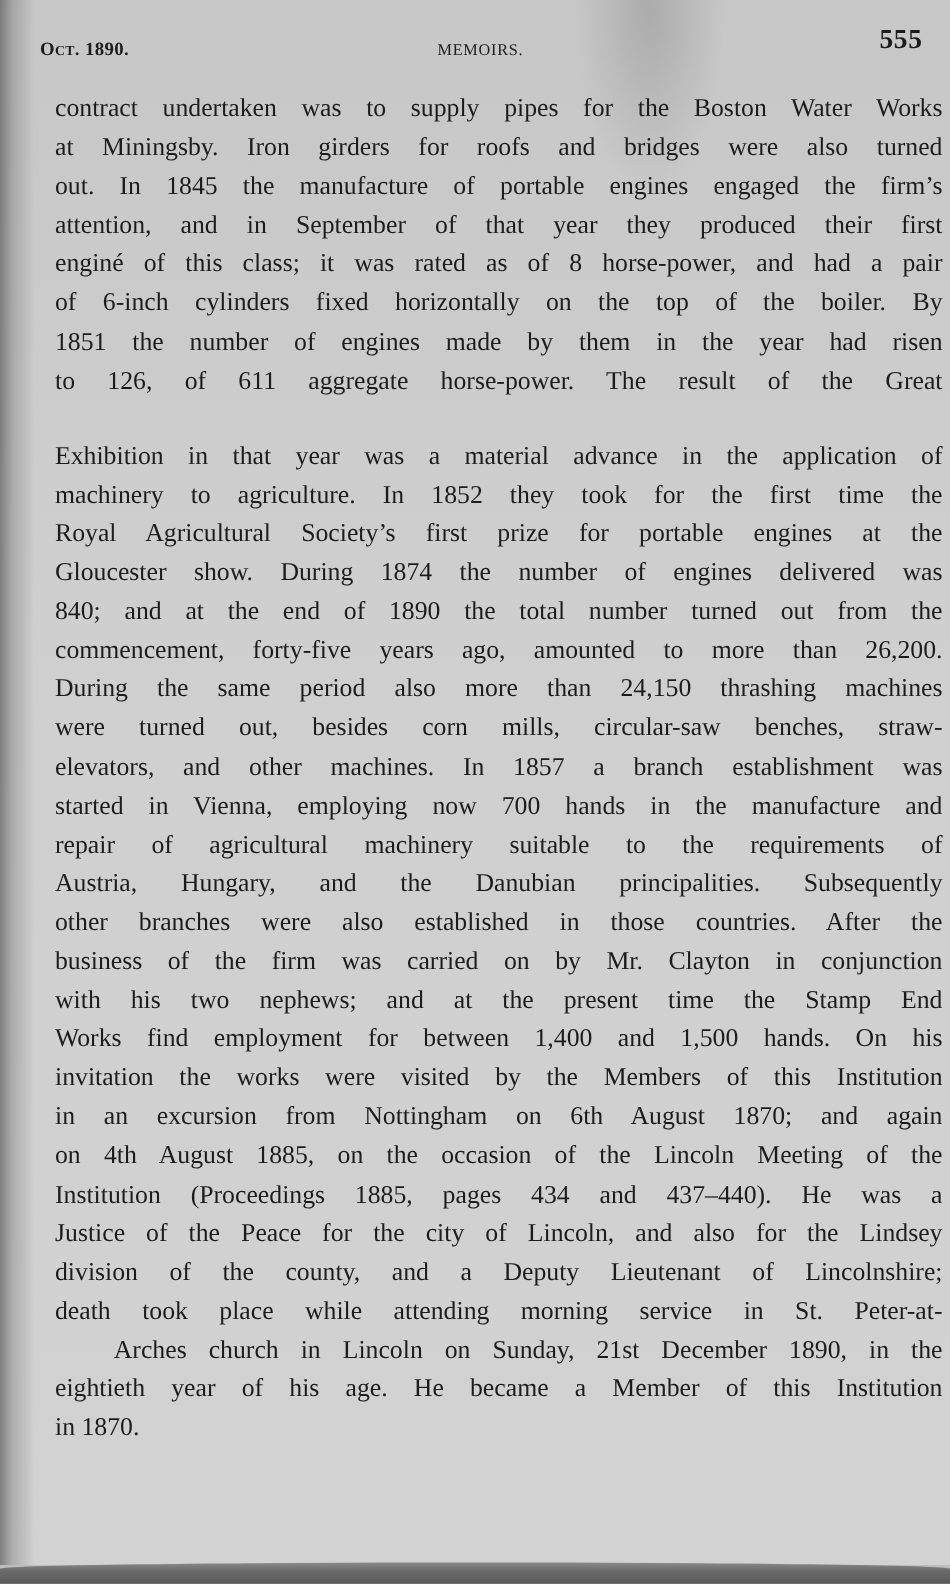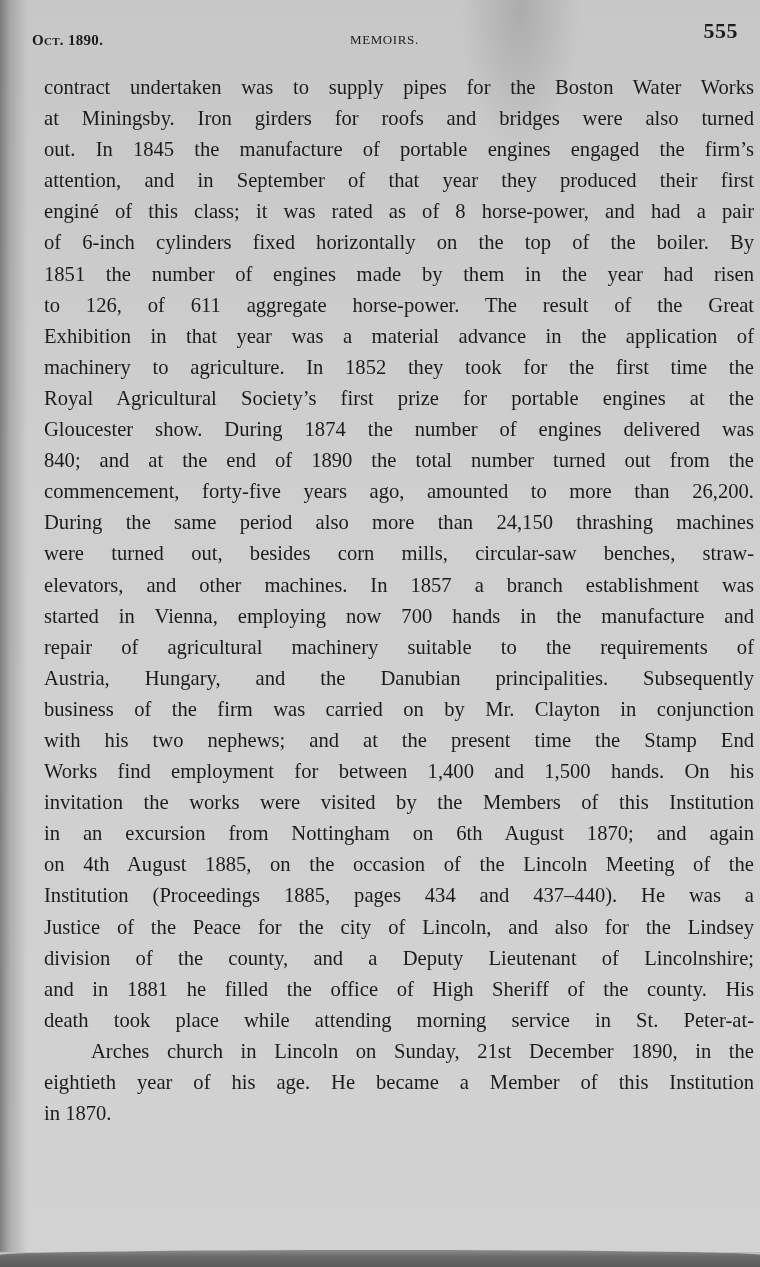--- a/index.html
+++ b/index.html
@@ -98,41 +98,41 @@
 
   <div class="body-text">
     <span class="line" style="white-space: normal;">contract undertaken was to supply pipes for the Boston Water Works</span>
     <span class="line" style="white-space: normal;">at Miningsby.  Iron girders for roofs and bridges were also turned</span>
     <span class="line" style="white-space: normal;">out.  In 1845 the manufacture of portable engines engaged the firm’s</span>
     <span class="line" style="white-space: normal;">attention, and in September of that year they produced their first</span>
     <span class="line" style="white-space: normal;">enginé of this class; it was rated as of 8 horse-power, and had a pair</span>
     <span class="line" style="white-space: normal;">of 6-inch cylinders fixed horizontally on the top of the boiler.  By</span>
     <span class="line" style="white-space: normal;">1851 the number of engines made by them in the year had risen</span>
     <span class="line" style="white-space: normal;">to 126, of 611 aggregate horse-power.  The result of the Great</span>
-    <span class="line" style="white-space: normal;">Exhibition in that year was a material advance in the application of</span>
+    <span class="line" style="white-space: normal; margin-top: 29px;">Exhibition in that year was a material advance in the application of</span>
     <span class="line" style="white-space: normal;">machinery to agriculture.  In 1852 they took for the first time the</span>
     <span class="line" style="white-space: normal;">Royal Agricultural Society’s first prize for portable engines at the</span>
     <span class="line" style="white-space: normal;">Gloucester show.  During 1874 the number of engines delivered was</span>
     <span class="line" style="white-space: normal;">840; and at the end of 1890 the total number turned out from the</span>
     <span class="line" style="white-space: normal;">commencement, forty-five years ago, amounted to more than 26,200.</span>
     <span class="line" style="white-space: normal;">During the same period also more than 24,150 thrashing machines</span>
     <span class="line" style="white-space: normal;">were turned out, besides corn mills, circular-saw benches, straw-</span>
     <span class="line" style="white-space: normal;">elevators, and other machines.  In 1857 a branch establishment was</span>
     <span class="line" style="white-space: normal;">started in Vienna, employing now 700 hands in the manufacture and</span>
     <span class="line" style="white-space: normal;">repair of agricultural machinery suitable to the requirements of</span>
     <span class="line" style="white-space: normal;">Austria, Hungary, and the Danubian principalities.  Subsequently</span>
+    <span class="line" style="white-space: normal;">other branches were also established in those countries.  After the</span>
     <span class="line" style="white-space: normal;">business of the firm was carried on by Mr. Clayton in conjunction</span>
     <span class="line" style="white-space: normal;">with his two nephews; and at the present time the Stamp End</span>
     <span class="line" style="white-space: normal;">Works find employment for between 1,400 and 1,500 hands.  On his</span>
     <span class="line" style="white-space: normal;">invitation the works were visited by the Members of this Institution</span>
     <span class="line" style="white-space: normal;">in an excursion from Nottingham on 6th August 1870; and again</span>
     <span class="line" style="white-space: normal;">on 4th August 1885, on the occasion of the Lincoln Meeting of the</span>
     <span class="line" style="white-space: normal;">Institution (Proceedings 1885, pages 434 and 437–440).  He was a</span>
     <span class="line" style="white-space: normal;">Justice of the Peace for the city of Lincoln, and also for the Lindsey</span>
     <span class="line" style="white-space: normal;">division of the county, and a Deputy Lieutenant of Lincolnshire;</span>
-    <span class="line" style="white-space: normal;">and in 1881 he filled the office of High Sheriff of the county.  His</span>
     <span class="line" style="white-space: normal;">death took place while attending morning service in St. Peter-at-</span>
     <span class="line" style="white-space: normal; margin-left: 47px;">Arches church in Lincoln on Sunday, 21st December 1890, in the</span>
     <span class="line" style="white-space: normal;">eightieth year of his age.  He became a Member of this Institution</span>
     <span class="line last" style="white-space: normal;">in 1870.</span>
   </div>
 </div>
 <div class="page-bottom-shadow"></div>
 
 </body></html>

